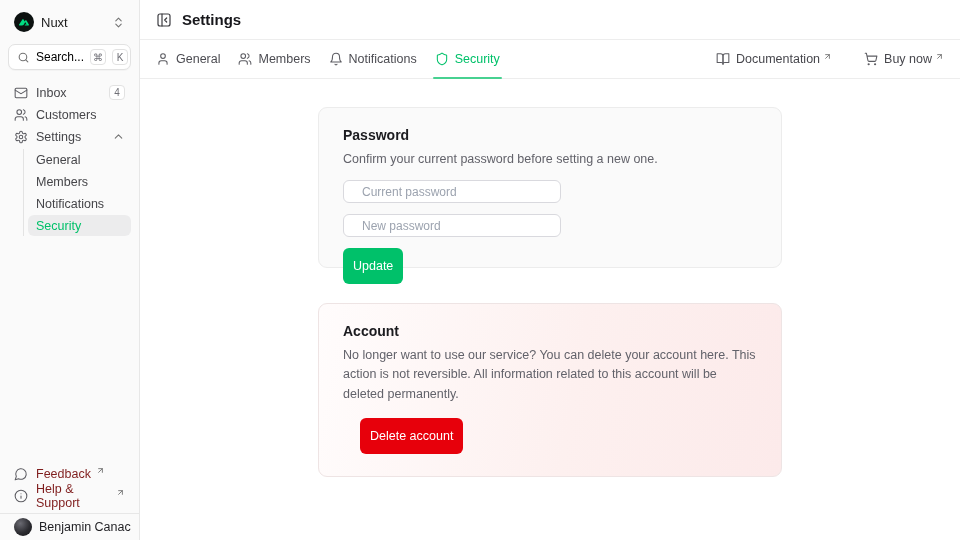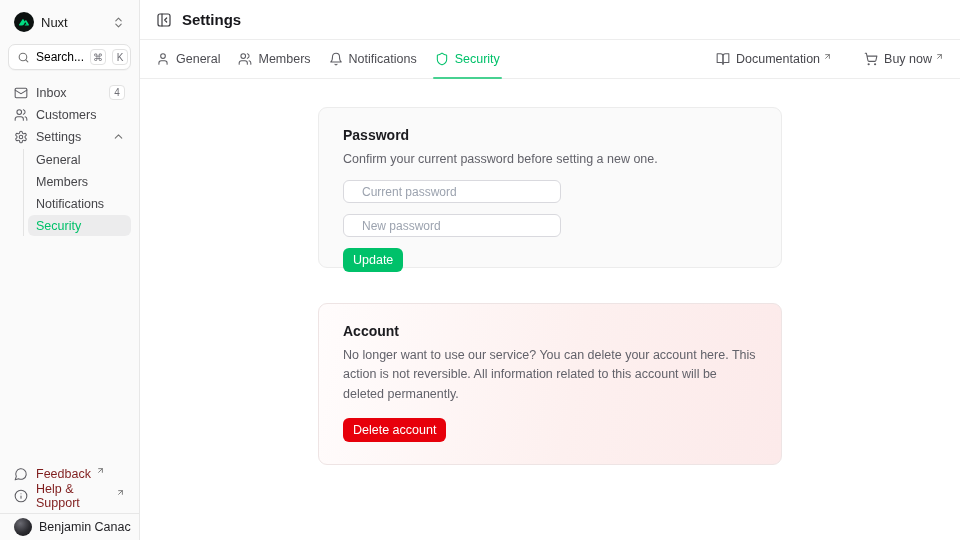--- a/index.html
+++ b/index.html
@@ -122,25 +122,25 @@
   }
   .field {
     width:218px; height:23px; margin-top:11px;
     background:#fff; border:1px solid #d9d9de; border-radius:6px;
     padding:0 18px; font-size:12px; color:#1b1b1f; display:block;
     font-family:"Liberation Sans", sans-serif; outline:none;
   }
   .field::placeholder { color:#9ca3af; }
   .btn {
     display:inline-block; margin-top:11px; border:none; cursor:pointer;
-    border-radius:6px; padding:5px 10px; font-size:12.5px; font-weight:500;
+    border-radius:6px; padding:11px 10px; font-size:12.5px; font-weight:500;
     color:#fff; font-family:"Liberation Sans", sans-serif;
   }
   .btn-primary { background:#00c16a; }
-  .btn-danger  { background:#e7000b; margin-top:14px; }
+  .btn-danger  { background:#e7000b; margin-top:14px;margin-left:17px; }
 </style>
 </head>
 <body>
 
 <aside class="sidebar">
 
   <div class="workspace-row">
     <span class="ws-logo">
       <svg width="12" height="12" viewBox="0 0 24 24" fill="#00dc82">
         <path d="M13.46 19.1h7.14c.23 0 .45-.06.64-.17a1.28 1.28 0 0 0 .47-1.75L16.9 8.87a1.28 1.28 0 0 0-2.22 0l-1.22 2.12-2.4-4.16a1.28 1.28 0 0 0-2.22 0L2.17 17.18a1.28 1.28 0 0 0 1.11 1.92h4.48c1.78 0 3.09-.78 3.99-2.3l2.19-3.79.47-.81.47.81 2.34 4.05h-3.12l-.64 1.14z"></path>

